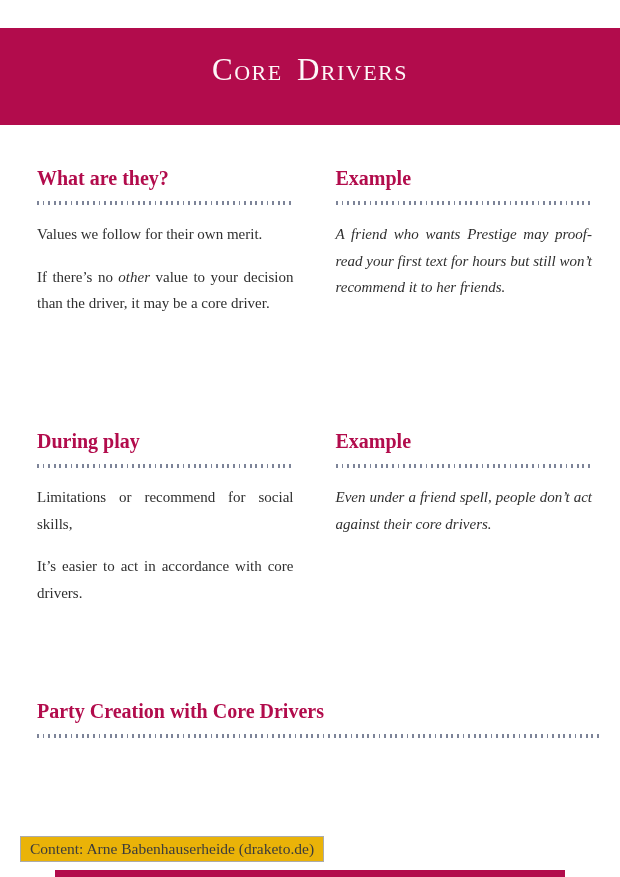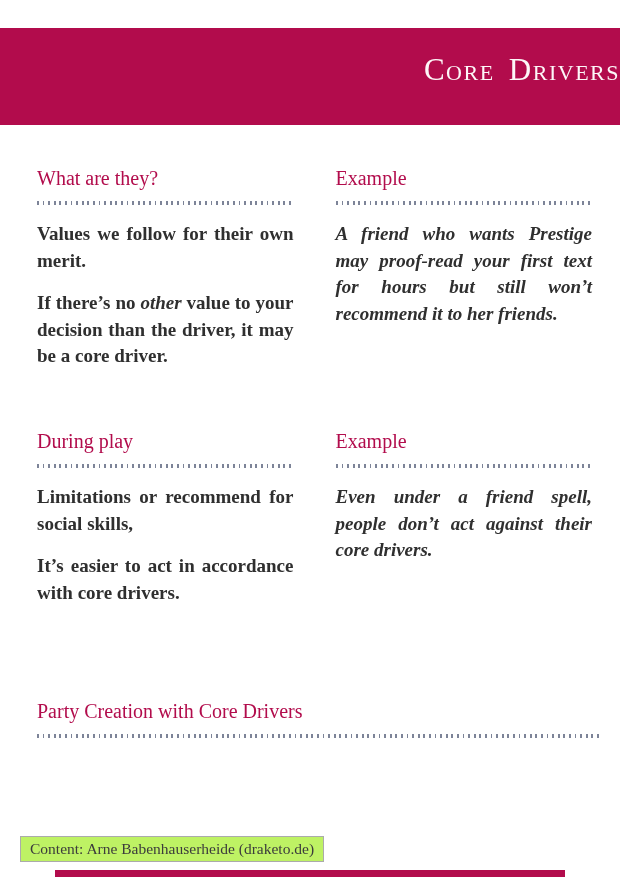--- a/index.html
+++ b/index.html
@@ -3,64 +3,64 @@
 <meta charset="utf-8">
 <style>
   html,body { margin:0; padding:0; }
   body { width:620px; height:877px; background:#ffffff; font-family:"Liberation Serif","DejaVu Serif",serif; }
   .page { position:relative; width:620px; height:877px; background:#fff; overflow:hidden; }
 
   
   .banner {
     position:absolute; top:28px; left:0; width:620px; height:97px;
     background:var(--accent,#b20c4c);
-    display:flex; align-items:center; justify-content:flex-end;
+    display:flex; align-items:center; justify-content:center;
   }
   .banner h1 {
     margin:0 0 14px 0;
     font-size:31px; font-weight:normal;
     font-variant-caps:small-caps;
     letter-spacing:1.5px; word-spacing:5px;
     color:#fdf7f8;
   }
 
   
   .row {
     position:absolute; left:37px; width:555px;
     display:grid; grid-template-columns:1fr 1fr; column-gap:42px;
   }
   .row1 { top:166px; }
   .row2 { top:429px; }
   .bottom-section { position:absolute; top:699px; left:37px; width:563px; }
 
   h2 {
     margin:0 0 11px 0; font-size:20px; line-height:24px;
-    font-weight:normal; color:var(--accent,#b20c4c);
+    font-weight:bold; color:var(--accent,#b20c4c);
   }
   .dotline {
     height:4px; margin-bottom:15px;
     background-image:repeating-linear-gradient(to right,
       #7d8498 0, #7d8498 1.8px, transparent 1.8px, transparent 5.6px);
   }
   p {
-    margin:16px 0 12px 0; font-size:19px; line-height:26.5px;
+    margin:16px 0 12px 0; font-size:15px; line-height:26.5px;
     text-align:justify; color:#2f2f2f;
-    -webkit-hyphens:manual; hyphens:manual;font-weight:bold;
+    -webkit-hyphens:manual; hyphens:manual;
   }
   p:last-child { margin-bottom:0; }
   .example p { font-style:italic; }
   em { font-style:italic; }
 
   
   .pill {
     position:absolute; top:836px;
     border:1px solid #ababab; border-radius:0;
     padding:2px 9px 3px 9px;
     font-size:15.5px; line-height:19px; color:#3c3c3c;
-    background:#bef264; white-space:nowrap;
+    background:#eab308; white-space:nowrap;
   }
   .pill-left { left:20px; }
   .pill-right { right:16px; }
 
   
   .next-card-band {
     position:absolute; bottom:0; left:55px; width:510px; height:7px;
     background:var(--accent,#b20c4c);
   }
 </style>

